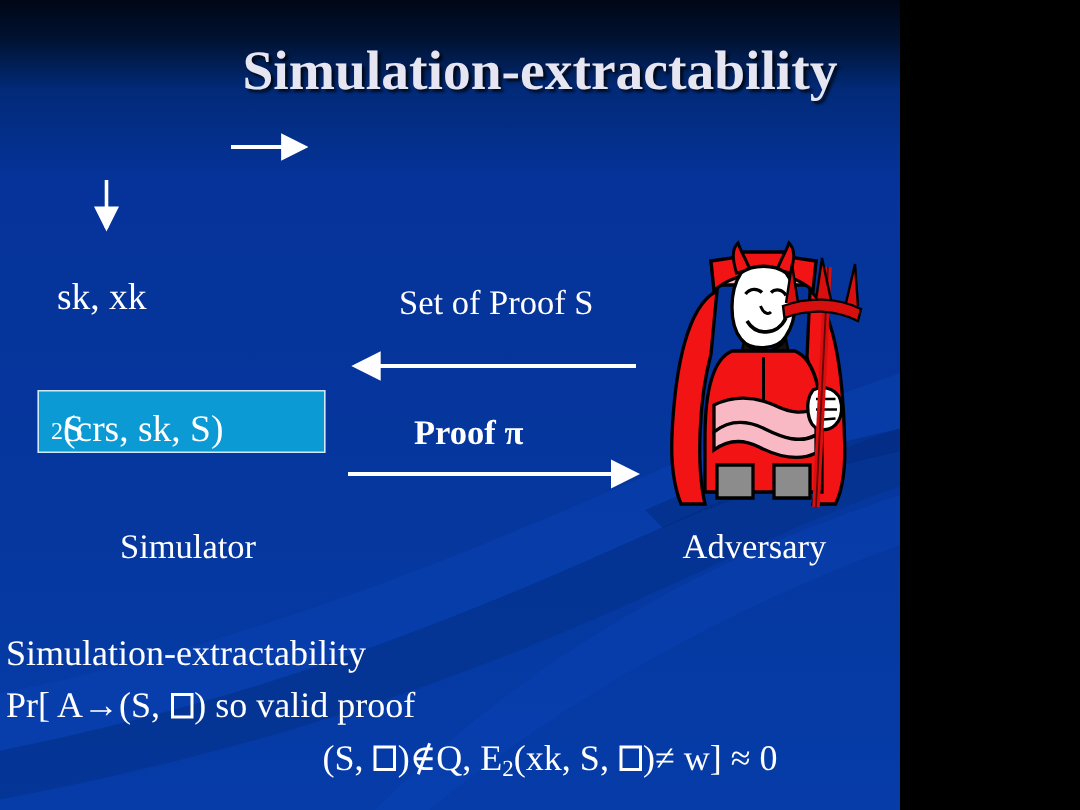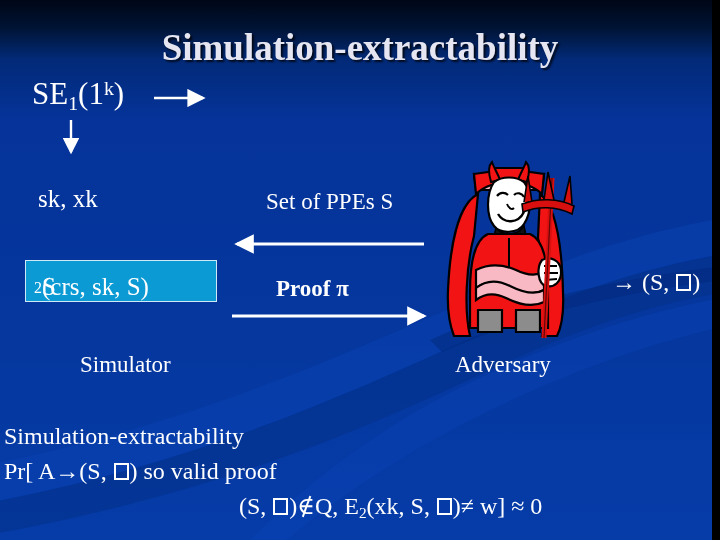--- a/index.html
+++ b/index.html
@@ -2,21 +2,21 @@
 <html><head>
 <meta charset="utf-8">
 <style>
   html, body {
     margin: 0;
     padding: 0;
     background: #000;
   }
   #slide {
     position: relative;
-    width: 712px;
+    width: 600px;
     height: 540px;
     overflow: hidden;
     font-family: "Liberation Serif", "DejaVu Serif", serif;
     background: #053399;
   }
   
   .bg-base {
     position: absolute;
     inset: 0;
     background: linear-gradient(to bottom,
@@ -63,21 +63,21 @@
   .se1      { left: 32px;  top: 78px;  font-size: 31px; }
   .crs      { left: 216px; top: 86px;  font-size: 24px; }
   .skxk     { left: 38px;  top: 186px; font-size: 25px; }
   .ppes     { left: 266px; top: 190px; font-size: 23px; }
   .proof    { left: 276px; top: 277px; font-size: 23px; font-weight: bold; }
   .sout     { left: 612px; top: 270px; font-size: 24px; }
   .simulator{ left: 80px;  top: 353px; font-size: 23px; }
   .adversary{ left: 455px; top: 353px; font-size: 23px; }
   .l1       { left: 4px;   top: 424px; font-size: 24px; }
   .l2       { left: 4px;   top: 459px; font-size: 24px; }
-  .l3       { left: 215px; top: 494px; font-size: 24px; margin-left: 24px; }
+  .l3       { left: 215px; top: 494px; font-size: 24px; }
 
   sub { font-size: 0.64em; vertical-align: -0.28em; }
   sup { font-size: 0.64em; vertical-align: 0.45em; }
   .tofu {
     display: inline-block;
     width: 0.62em;
     height: 0.74em;
     border: 2px solid #ffffff;
     vertical-align: -0.06em;
     margin: 0 0.04em;
@@ -122,26 +122,25 @@
              C 650 264 582 288 476 336 C 334 400 186 468 -40 508 Z" fill="#0a41b0" opacity="0.55"></path>
     <path d="M -40 508 C 186 468 334 400 476 336 C 582 288 650 264 760 248 L 760 286
              C 652 302 584 326 486 372 C 346 438 196 500 -40 540 Z" fill="#033189" opacity="0.55"></path>
     <path d="M 250 540 C 330 460 430 392 560 344 C 640 314 700 300 760 292 L 760 320
              C 702 330 648 344 572 374 C 446 424 352 486 286 540 Z" fill="#0b44b6" opacity="0.4"></path>
     <path d="M 430 340 C 520 300 620 276 760 262 L 760 276 C 624 290 528 314 442 352 Z" fill="#02287a" opacity="0.5"></path>
   </svg>
 
   <div class="title">Simulation-extractability</div>
 
-  <div class="txt se1"><span>SE</span><sub>1</sub><span>(1</span><sup>k</sup><span>)</span></div>
 
 
   <div class="txt skxk">sk, xk</div>
 
-  <div class="txt ppes">Set of PPEs S</div>
+  <div class="txt ppes">Set of Proof S</div>
 
   <div class="txt proof">Proof π</div>
 
   <div class="s2box">
     <span><span>S</span><sub>2</sub><span>(crs, sk, S)</span></span>
   </div>
 
   <div class="txt sout"><span>→</span>
     <span>(S, </span><span class="tofu"></span><span>)</span></div>
 

